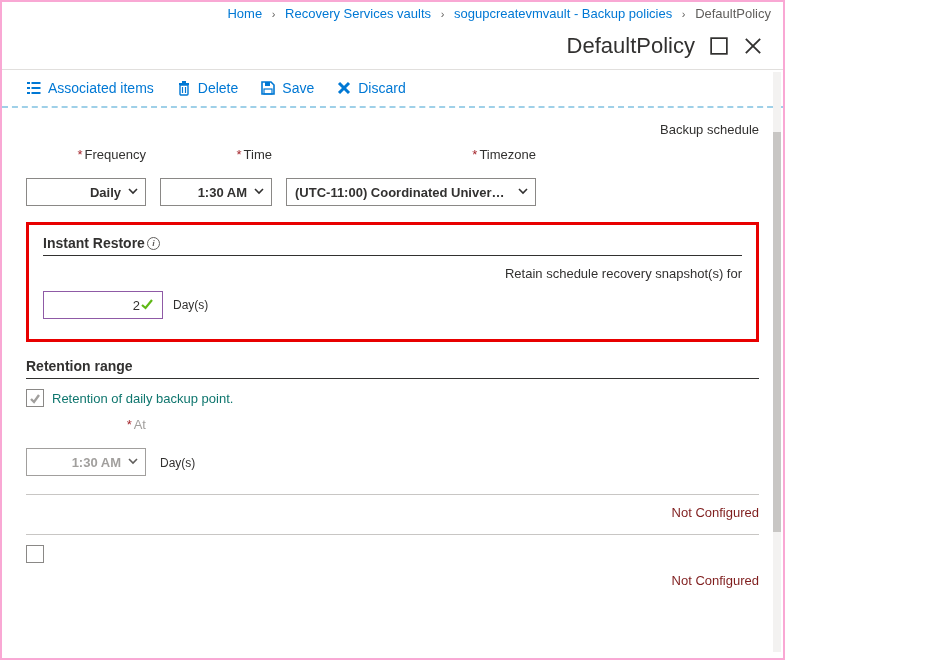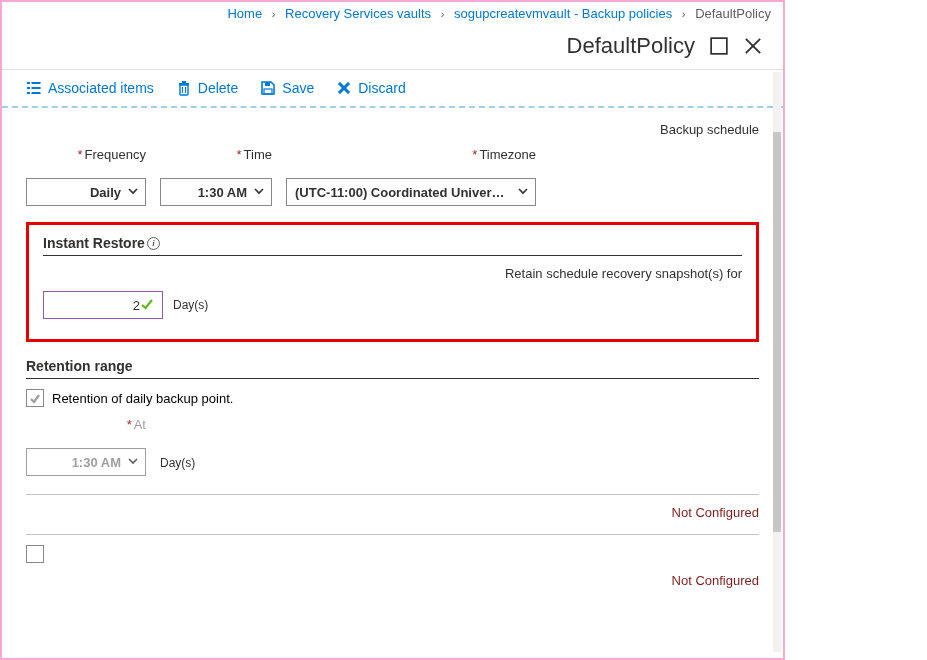--- a/index.html
+++ b/index.html
@@ -113,21 +113,21 @@
     display: flex; align-items: center; gap: 8px;
     font-size: 13px; margin: 6px 0 10px 0;
   }
   .cb {
     width: 18px; height: 18px; border: 1px solid #8a8886;
     display: inline-flex; align-items: center; justify-content: center;
     background: #fff;
   }
   .cb.on { }
   .cb.on svg { width: 12px; height: 12px; stroke: #a19f9d; stroke-width: 2.4; fill: none; }
-  .cb-label.disabled { color: #000000; }
+  .cb-label.disabled { color: #0f766e; }
 
   hr.sec-div { border: none; border-top: 1px solid #c8c6c4; margin: 10px 0 10px 0; }
 
   .muted { color: #7f1d1d; font-size: 13px; }
 
   
   .scrollbar-track {
     position: absolute; right: 2px; top: 70px; bottom: 6px; width: 8px;
     background: #f3f2f1;
   }

